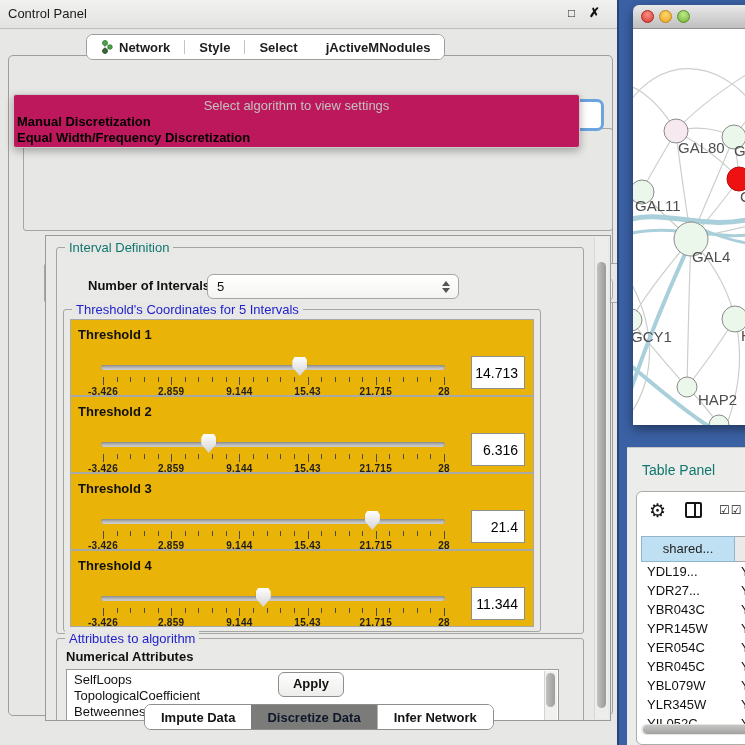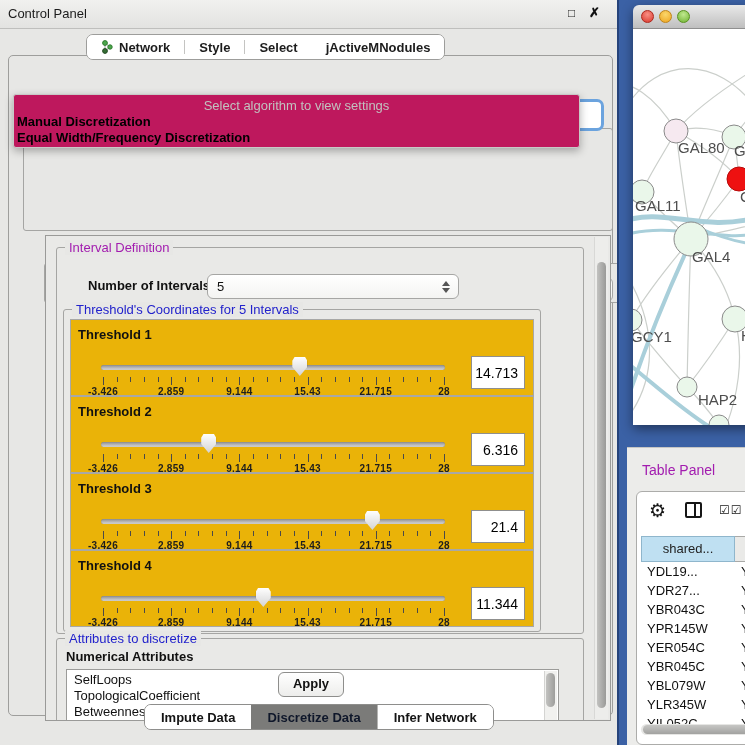--- a/index.html
+++ b/index.html
@@ -32,21 +32,21 @@
   .stepper .up{top:0;border-bottom:5px solid #555;}
   .stepper .dn{bottom:0;border-top:5px solid #555;}
   #table-data-combo{left:8px;top:13px;width:558px;height:23px;}
   
   #algo-popup{position:absolute;left:13px;top:94px;width:565px;height:52px;background:#be185d;border:1px solid #C9C9C7;border-radius:3px;box-shadow:0 3px 8px rgba(0,0,0,.3);z-index:50;}
   #popup-hint{position:absolute;left:0;top:3px;width:100%;text-align:center;font-size:13px;color:#C2C2C0;}
   .popup-opt{position:absolute;left:3px;font-size:13px;color:#000;white-space:nowrap;}
   
   #scroll-panel{position:absolute;left:36px;top:179px;width:564px;height:484px;border:1px solid #9A9A98;background:#E9E9E7;overflow:hidden;}
   #interval-group{left:10px;top:11px;width:526px;height:385px;}
-  #interval-group>.grouplabel{color:#a21caf;}
+  #interval-group>.grouplabel{color:#0f766e;}
   #num-int-label{position:absolute;left:31px;top:30px;font-size:13px;font-weight:bold;color:#111;}
   #num-int-combo{left:150px;top:26px;width:250px;height:23px;}
   #thresh-group{left:6px;top:61px;width:476px;height:321px;}
   #thresh-group>.grouplabel,#attr-group>.grouplabel{color:#2222CC;}
   .thresh-box{position:absolute;left:6px;width:462px;height:75px;border:1px solid #A8A8A6;background:#eab308;}
   .thresh-label{position:absolute;left:7px;top:7px;font-size:13px;font-weight:bold;color:#111;}
   .track{position:absolute;left:30px;top:45px;width:344px;height:5px;border-radius:3px;background:linear-gradient(#8F8F8F,#DADADA);box-shadow:inset 0 0 1px #707070;}
   .thumb{position:absolute;top:37px;width:15px;height:19px;clip-path:polygon(15% 0,85% 0,100% 20%,100% 52%,50% 100%,0 52%,0 20%);background:linear-gradient(#FEFEFE,#D4D4D4);filter:drop-shadow(0 0 1px rgba(0,0,0,.6));z-index:3;}
   .tick{position:absolute;top:57px;width:1px;background:#4A4A4A;}
   .tick.major{height:8px;}
@@ -72,21 +72,21 @@
   #net-window{position:absolute;left:14px;top:5px;width:130px;height:420px;border-radius:6px 6px 0 0;box-shadow:0 4px 12px rgba(0,0,0,.45);}
   #net-titlebar{position:absolute;left:0;top:0;width:100%;height:23px;border-radius:6px 6px 0 0;background:linear-gradient(#E9E9E9,#BFBFBF);border-bottom:1px solid #8F8F8F;}
   .light{position:absolute;top:5px;width:13px;height:13px;border-radius:50%;box-sizing:border-box;}
   #light-close{left:8px;background:radial-gradient(circle at 50% 32%,#F98F85,#D9382C);border:1px solid #AD261C;}
   #light-min{left:26px;background:radial-gradient(circle at 50% 32%,#FBD66B,#EDA41F);border:1px solid #BF841A;}
   #light-zoom{left:44px;background:radial-gradient(circle at 50% 32%,#C0E88E,#6FB332);border:1px solid #58921F;}
   #net-canvas{position:absolute;left:0;top:24px;width:130px;height:396px;background:#FFF;overflow:hidden;}
   #net-svg text{font-family:"Liberation Sans",sans-serif;font-size:15px;fill:#4E4E4E;}
   
   #table-region{position:absolute;left:8px;top:447px;width:120px;height:298px;background:#ECECEA;border-top:1px solid #C6C6C4;}
-  #tp-title{position:absolute;left:15px;top:14px;font-size:14px;color:#a21caf;}
+  #tp-title{position:absolute;left:15px;top:14px;font-size:14px;color:#0f766e;}
   #table-card{position:absolute;left:9px;top:43px;width:140px;height:252px;background:#FFF;border:1px solid #ACACAA;border-radius:6px;overflow:hidden;}
   #tp-gear{position:absolute;left:12px;top:7px;font-size:19px;color:#161616;}
   #tp-split{position:absolute;left:48px;top:10px;width:17px;height:16px;border:2px solid #161616;border-radius:2px;box-sizing:border-box;}
   #tp-split i{position:absolute;left:50%;top:0;width:2px;height:100%;background:#161616;}
   #tp-checks{position:absolute;left:82px;top:11px;font-size:12px;color:#161616;letter-spacing:1px;}
   #tp-header{position:absolute;left:4px;top:44px;height:26px;display:flex;}
   .hcell{height:26px;box-sizing:border-box;border:1px solid #A9A9A7;font-size:13px;color:#222;text-align:center;line-height:24px;overflow:hidden;white-space:nowrap;}
   .hcell.c0{width:94px;background:#BFE0F2;border-color:#8FB6CC;}
   .hcell.c1{width:94px;background:#EAEAE8;border-left:none;}
   #tp-rows{position:absolute;left:4px;top:70px;width:200px;}
@@ -314,21 +314,21 @@
                   <div class="ticklabel" style="left: 236.6px;">15.43</div>
                   <div class="ticklabel" style="left: 304.8px;">21.715</div>
                   <div class="ticklabel" style="left: 373px;">28</div>
                   <div class="valbox">11.344</div>
                 </div>
               </div>
           </div>
         </div>
 
         <div id="attr-group" class="groupbox">
-          <span class="grouplabel">Attributes to discretize</span>
+          <span class="grouplabel">Attributes to algorithm</span>
           <span id="attr-list-label">Numerical Attributes</span>
           <div id="attr-list">
             <div id="attr-vsb">
                 <div class="sbthumb"></div>
               </div>
           <div class="attr-item" style="top: 2px;">SelfLoops</div>
               <div class="attr-item" style="top: 18px;">TopologicalCoefficient</div>
               <div class="attr-item" style="top: 34px;">BetweennessCentrality</div>
             </div>
         </div>

